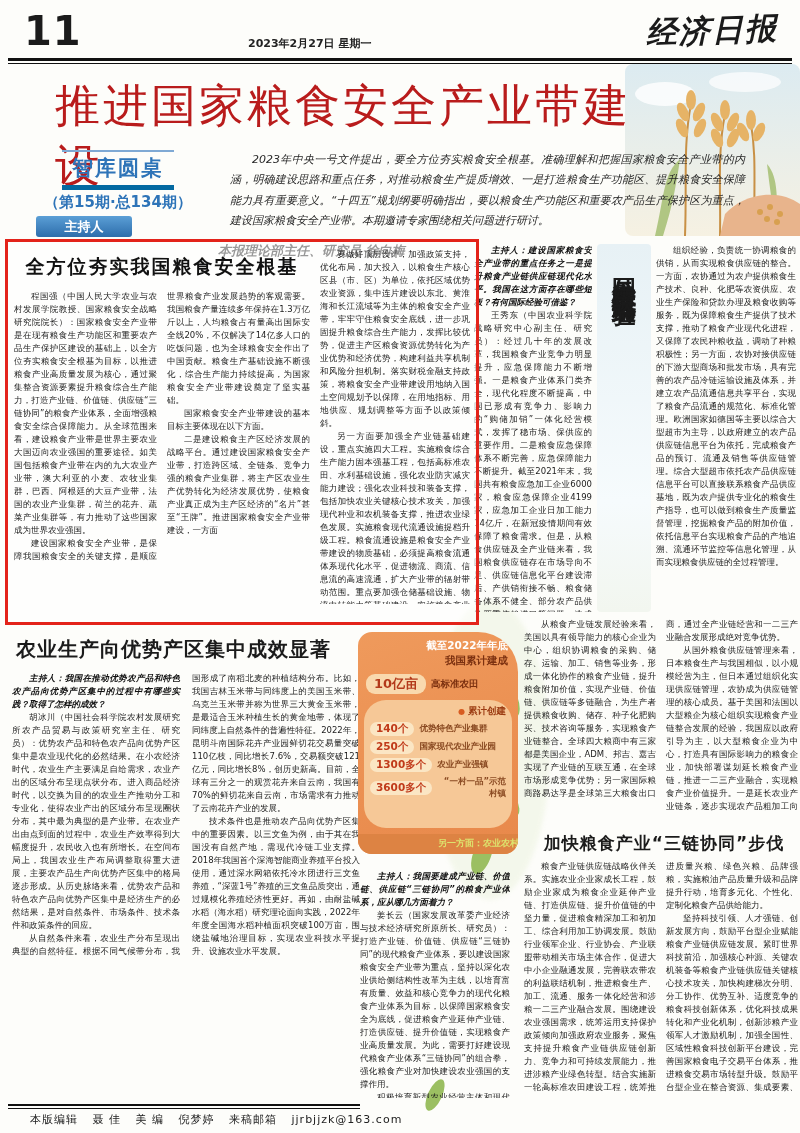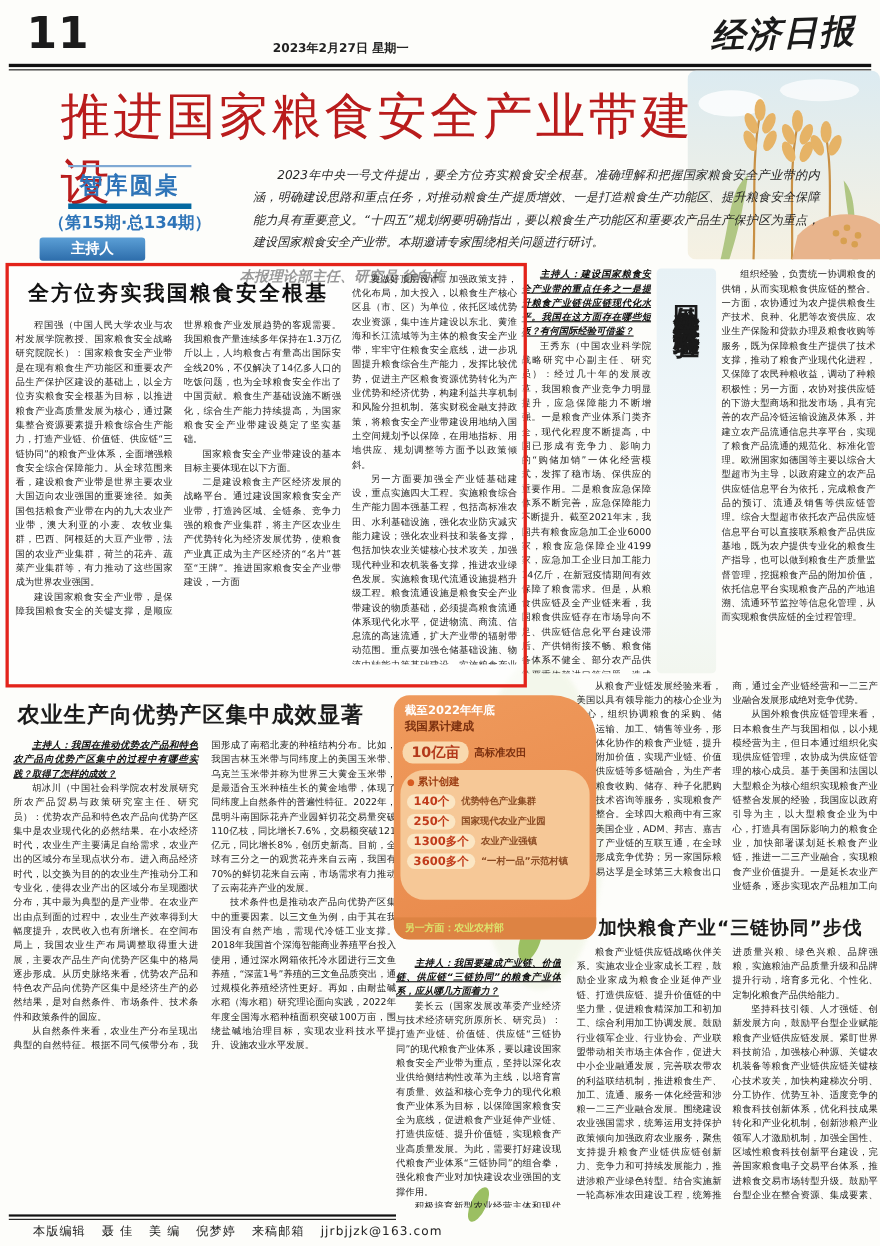--- a/index.html
+++ b/index.html
@@ -22,42 +22,42 @@
         border-top:2px solid #7fa9d4;border-bottom:5px solid #0369a1;padding:2px 10px 3px;}
   .zk-issue{font-size:15px;font-weight:bold;margin-top:3px;}
   .intro{position:absolute;left:230px;top:150px;width:515px;font-size:11px;line-height:1.85;
         font-style:italic;text-align:justify;color:#262626;text-indent:2em;z-index:1;}
   .host-badge{position:absolute;left:36px;top:216px;width:96px;height:21px;line-height:21px;text-align:center;
         background:linear-gradient(#5b9fd6,#2d6dab);color:#fff;font-size:13px;font-weight:bold;border-radius:3px;z-index:1;}
   .host-name{position:absolute;left:218px;top:218px;font-size:13px;font-weight:bold;font-style:italic;z-index:1;margin-top:24px;}
   
   .body-txt{font-size:8.5px;line-height:13px;text-align:justify;color:#1c1c1c;overflow:hidden;}
   .body-txt p{margin:0;text-indent:2em;}
-  .body-txt p.q{font-weight:bold;font-style:italic;color:#101010;text-decoration:underline;}
+  .body-txt p.q{font-weight:bold;font-style:italic;color:#101010;}
   
   .red-box{position:absolute;left:5px;top:239px;width:456px;height:368px;border:3px solid #e3231a;
         background:rgba(255,255,255,.55);z-index:2;display:flex;padding:6px;gap:10px;}
   .a1-left{width:296px;display:flex;flex-direction:column;}
   .a1-title{font-size:19px;font-weight:bold;letter-spacing:2px;text-align:center;margin:6px 0 10px;color:#111;font-family:Liberation Serif, serif;}
   .a1-cols{column-count:2;column-gap:10px;height:318px;}
   .a1-col3{flex:1;height:356px;}
   
   .a2-top{position:absolute;left:474px;top:244px;width:322px;height:368px;display:flex;z-index:1;}
   .a2-qcol{width:118px;height:100%;}
   .a2-vtitle{width:54px;margin:0 5px;background:linear-gradient(180deg,#e7f1f5,#f6fbfd 70%,#f2f6ef);
         writing-mode:vertical-rl;font-size:24px;font-weight:bold;letter-spacing:2px;
         display:flex;align-items:center;justify-content:flex-start;padding-top:14px;color:#1a1a1a;border-radius:4px;}
   .a2-rcol{flex:1;height:100%;}
   .a2-bottom{position:absolute;left:524px;top:618px;width:274px;height:204px;column-count:2;column-gap:10px;z-index:1;}
   
   .a3-title{position:absolute;left:16px;top:636px;width:345px;font-size:20px;font-weight:bold;letter-spacing:1px;z-index:1;}
   .a3-body{position:absolute;left:12px;top:672px;width:348px;height:420px;column-count:2;column-gap:12px;z-index:1;}
   
-  .info-card{position:absolute;left:358px;top:632px;width:184px;height:222px;z-index:1;
-        background:linear-gradient(160deg,#ef9a5c,#e8884a);border-radius:14px 40px 14px 14px;overflow:hidden;}
+  .info-card{position:absolute;left:358px;top:632px;width:160px;height:222px;z-index:1;
+        background:linear-gradient(160deg,#ef9a5c,#e8884a);border-radius:14px 40px 14px 14px;overflow:hidden;text-align:right;}
   .info-head{padding:7px 10px 4px;}
   .info-head .l1{color:#fff;font-size:10.5px;font-weight:bold;}
   .info-head .l2{color:#7c3110;font-size:10.5px;font-weight:bold;margin-top:1px;}
   .info-stat1{display:flex;align-items:center;gap:5px;padding:2px 8px 4px;}
   .info-pill{background:#f9d9ae;color:#b3391b;font-weight:bold;font-size:13px;padding:1px 8px;border-radius:9px;}
   .info-stat1 .lbl{color:#7c3110;font-size:9.5px;font-weight:bold;}
   .info-panel{margin:2px 6px 0;background:#f6c897;border-radius:22px;padding:5px 6px 24px;}
   .info-sub{color:#9c3c12;font-size:9.5px;font-weight:bold;margin-bottom:3px;}
   .info-sub::before{content:"● ";color:#d85c21;font-size:8px;}
   .info-row{display:flex;align-items:center;gap:5px;margin:4px 0;}

